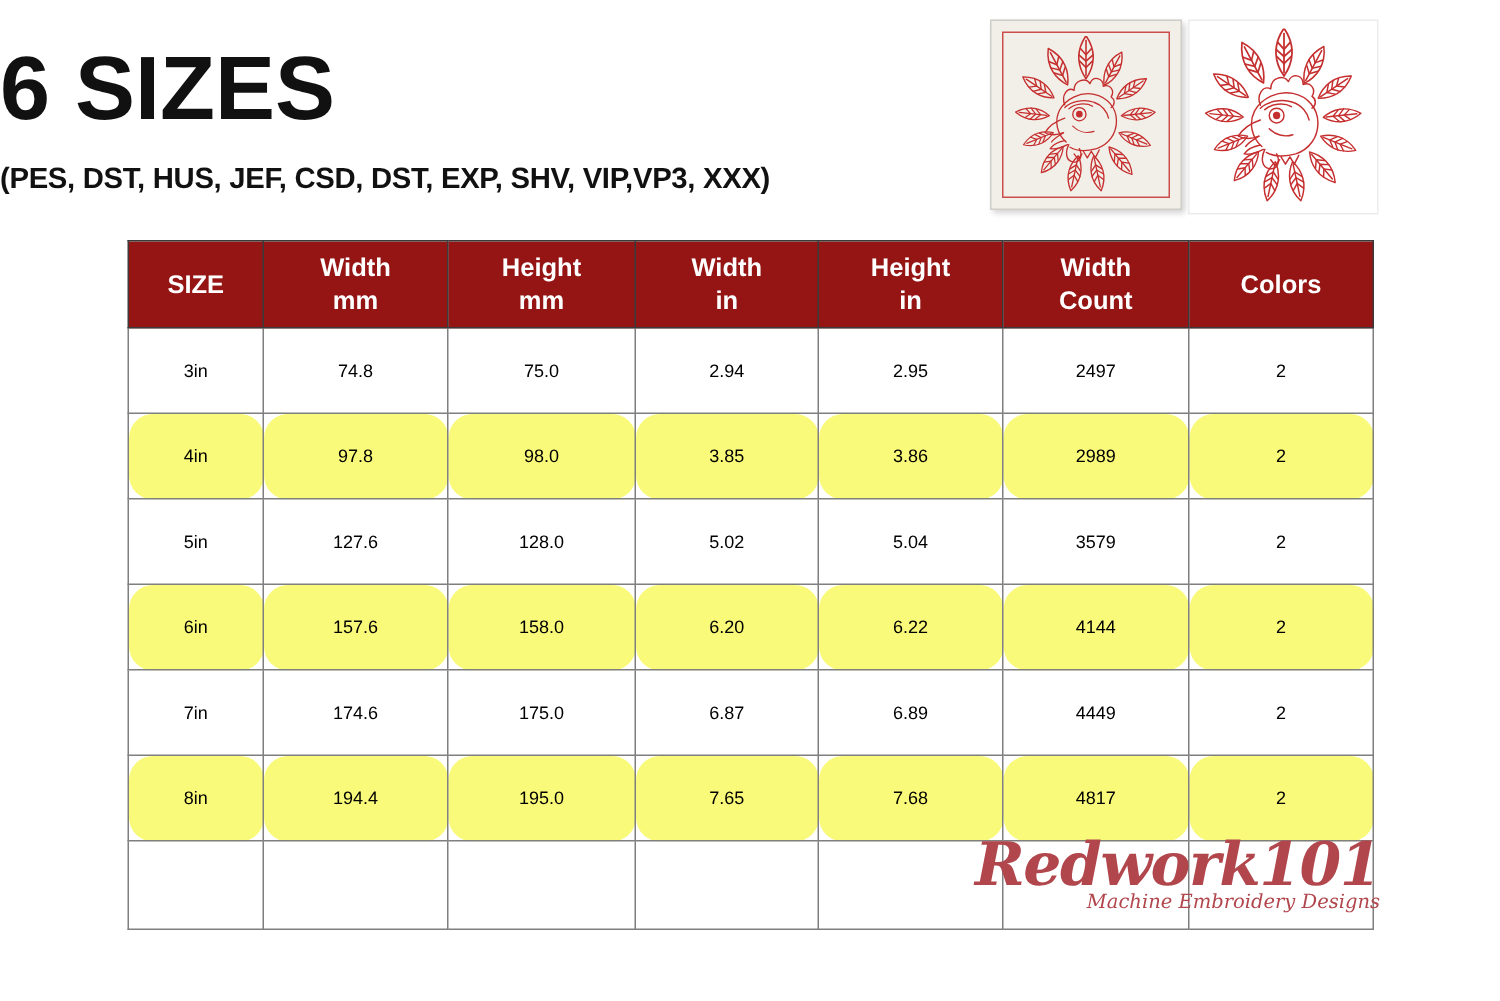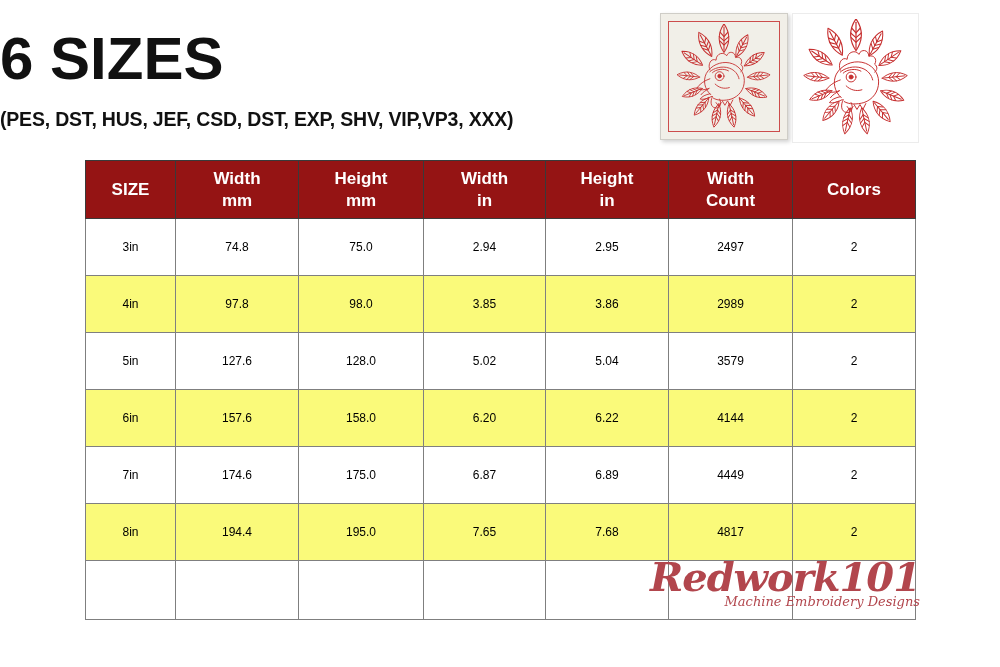--- a/index.html
+++ b/index.html
@@ -83,21 +83,21 @@
   }
   .size-chart td{
     height:57px;
     text-align:center;
     vertical-align:middle;
     font-size:12px;
     color:#000;
     background:#ffffff;
     border:1px solid var(--cell-border);
   }
-  .size-chart tr.alt td{background:var(--row-alt);}
+  .size-chart tr.alt td{background:var(--row-alt);border-radius:16px;}
   .size-chart tr.footer td{height:59px;}
 
   .logo{
     position:absolute;
     right:80px; top:556px;
     text-align:right;
     pointer-events:none;
   }
   .logo-name{
     font-family:"DejaVu Serif", serif;

